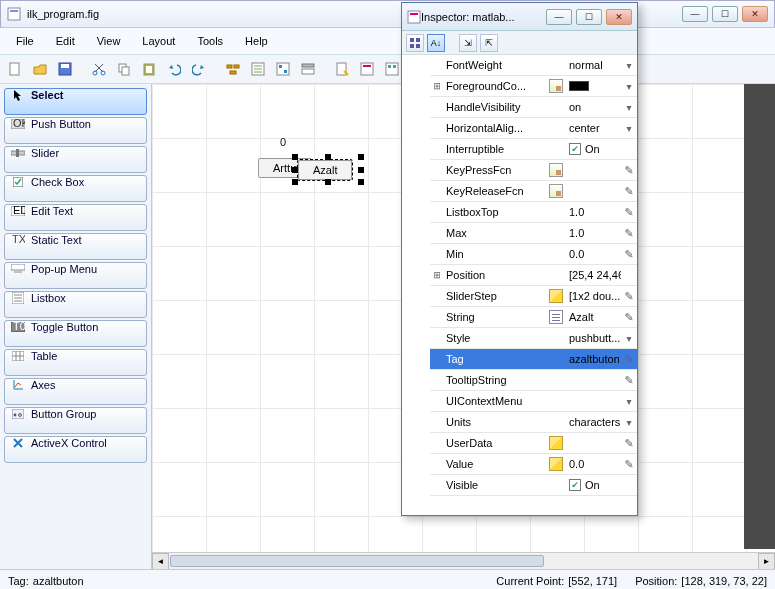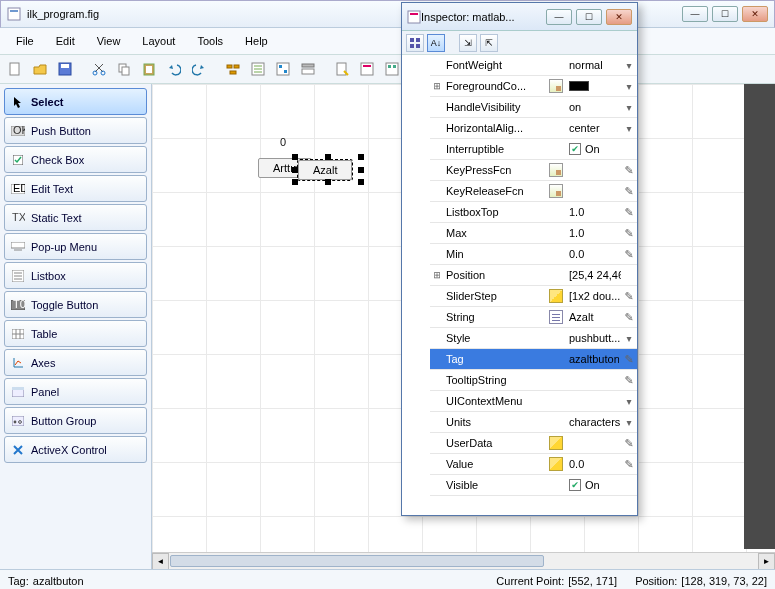--- a/index.html
+++ b/index.html
@@ -16,21 +16,21 @@
 .menubar { display:flex; gap:2px; padding:4px 6px; background:#f6f9fd; border-bottom:1px solid #cdd; }
 .menubar div { padding:3px 10px; border-radius:3px; }
 
 .toolbar { display:flex; gap:3px; padding:3px 4px; background:#f2f6fa; border-bottom:1px solid #cdd; }
 .tbtn { width:22px; height:22px; border:1px solid transparent; border-radius:2px; display:flex; align-items:center; justify-content:center; }
 .tsep { width:6px; }
 
 
 .workspace { display:flex; height: calc(589px - 28px - 26px - 28px - 22px); }
 .palette { width:152px; background:#f1f5fb; border-right:1px solid #bcd; padding:4px; display:flex; flex-direction:column; gap:2px; }
-.palette-item { display:flex; align-items:center; gap:6px; height:27px; padding:0 6px; border:1px solid #9cb2cc; background:linear-gradient(#fdfefe,#e6eef8); border-radius:3px; color:#003; }
+.palette-item { display:flex; align-items:flex-start; gap:6px; height:27px; padding:0 6px; border:1px solid #9cb2cc; background:linear-gradient(#fdfefe,#e6eef8); border-radius:3px; color:#003; }
 .palette-item.selected { background:linear-gradient(#e4f2ff,#b9daff); border-color:#5a8bd6; font-weight:bold; }
 .pal-icon { width:14px; height:12px; display:inline-flex; align-items:center; justify-content:center; font-size:9px; }
 
 .canvas-wrap { flex:1; position:relative; background:#fff; overflow:hidden; }
 .grid { position:absolute; inset:0; background-image:
   linear-gradient(to right,#e9e9e9 1px,transparent 1px),
   linear-gradient(to bottom,#e9e9e9 1px,transparent 1px);
   background-size:54px 54px; }
 .canvas-label0 { position:absolute; left:128px; top:52px; font-size:11px; color:#111; }
 .canvas-btn { position:absolute; padding:3px 14px; border:1px solid #999; background:#f3f3f3; border-radius:2px; }
@@ -223,20 +223,29 @@
         <span class="pal-icon">
           <svg width="14" height="10">
             <rect x="0" y="0" width="14" height="10" fill="#ddd" stroke="#888"></rect>
             <text x="2" y="8" font-size="6" fill="#333">OK</text>
           </svg>
         </span>
         <span>Push Button</span>
       </div>
       <div class="palette-item">
         <span class="pal-icon">
+          <svg width="14" height="8">
+            <rect x="0" y="2" width="14" height="4" fill="#ccc" stroke="#888"></rect>
+            <rect x="5" y="0" width="3" height="8" fill="#777"></rect>
+          </svg>
+        </span>
+        <span>Slider</span>
+      </div>
+      <div class="palette-item">
+        <span class="pal-icon">
           <svg width="10" height="10">
             <rect x="0" y="0" width="10" height="10" fill="#fff" stroke="#555"></rect>
             <path d="M2 5l2 2 4-5" stroke="#2a6" fill="none" stroke-width="1.5"></path>
           </svg>
         </span>
         <span>Check Box</span>
       </div>
       <div class="palette-item">
         <span class="pal-icon">
           <svg width="14" height="10">
@@ -291,29 +300,20 @@
         <span>Table</span>
       </div>
       <div class="palette-item">
         <span class="pal-icon">
           <svg width="12" height="12">
             <path d="M2 1v9h9" stroke="#27a" fill="none"></path>
             <path d="M3 8l3-4 3 2" stroke="#d40" fill="none"></path>
           </svg>
         </span>
         <span>Axes</span>
-      </div>
-      <div class="palette-item">
-        <span class="pal-icon">
-          <svg width="12" height="10">
-            <rect x="0" y="0" width="12" height="10" fill="#eef" stroke="#88a"></rect>
-            <rect x="0" y="0" width="12" height="3" fill="#cde"></rect>
-          </svg>
-        </span>
-        <span>Panel</span>
       </div>
       <div class="palette-item">
         <span class="pal-icon">
           <svg width="12" height="10">
             <rect x="0" y="0" width="12" height="10" fill="#eef" stroke="#88a"></rect>
             <circle cx="3" cy="6" r="1.4" fill="#555"></circle>
             <circle cx="8" cy="6" r="1.4" fill="none" stroke="#555"></circle>
           </svg>
         </span>
         <span>Button Group</span>

